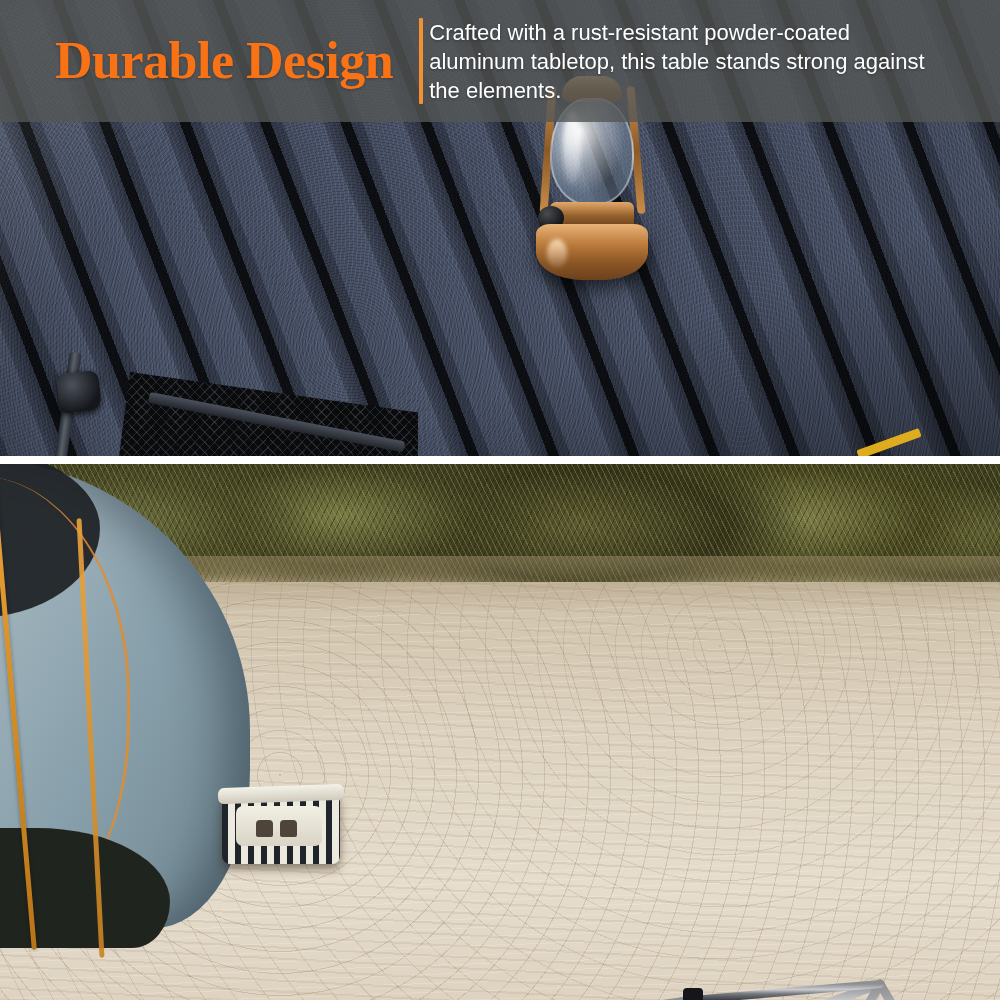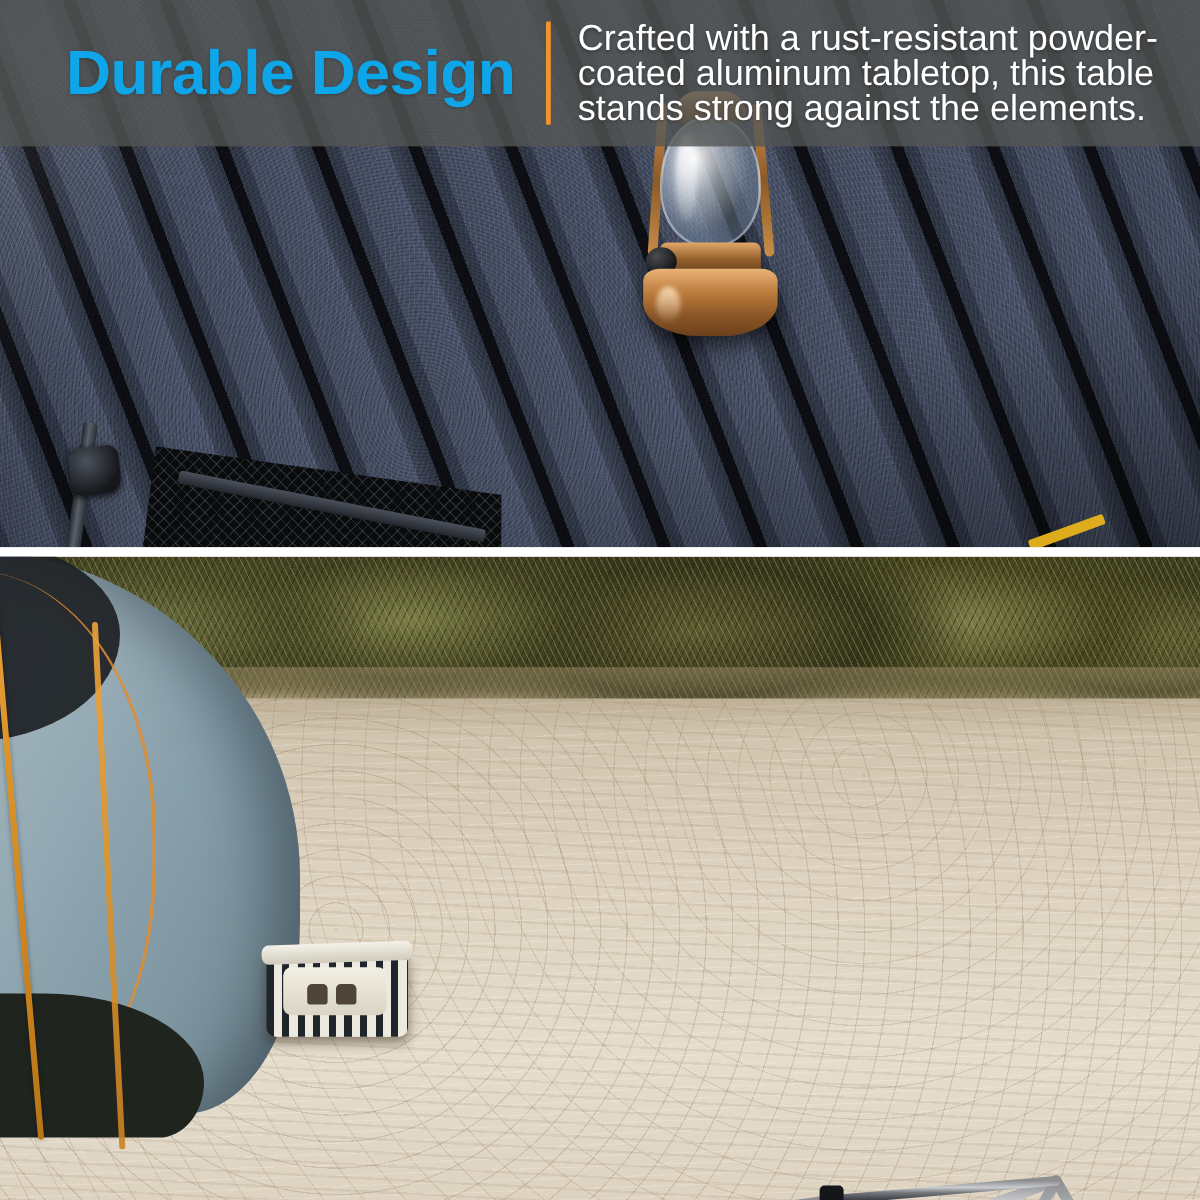--- a/index.html
+++ b/index.html
@@ -199,42 +199,43 @@
   }
 
   
   .header-band{
     position:absolute; left:0; top:0;
     width:1000px; height:122px;
     background:rgba(84,86,85,.80);
     display:flex; align-items:center;
   }
   .header-title{
-    color:#0ea5e9;
+    color:#f97316;
     font-size:52px;
     font-weight:bold;
     letter-spacing:-.5px;
     line-height:1;
     margin-left:55px;
     white-space:nowrap;
     text-shadow:0 1px 3px rgba(0,0,0,.25);
+    font-family:Liberation Serif, serif;
   }
   .header-rule{
     width:4px; height:86px;
     background:#f2912f;
     margin-left:26px;
     border-radius:1px;
     flex:none;
   }
   .header-body{
     color:#ffffff;
-    font-size:30px;
+    font-size:22px;
     line-height:29px;
     font-weight:300;
-    margin-left:22px;
+    margin-left:6px;
     max-width:510px;
     text-shadow:0 1px 3px rgba(0,0,0,.35);
   }
 
   
   .gutter{
     position:absolute; left:0; top:456px;
     width:1000px; height:8px;
     background:#ffffff;
   }

